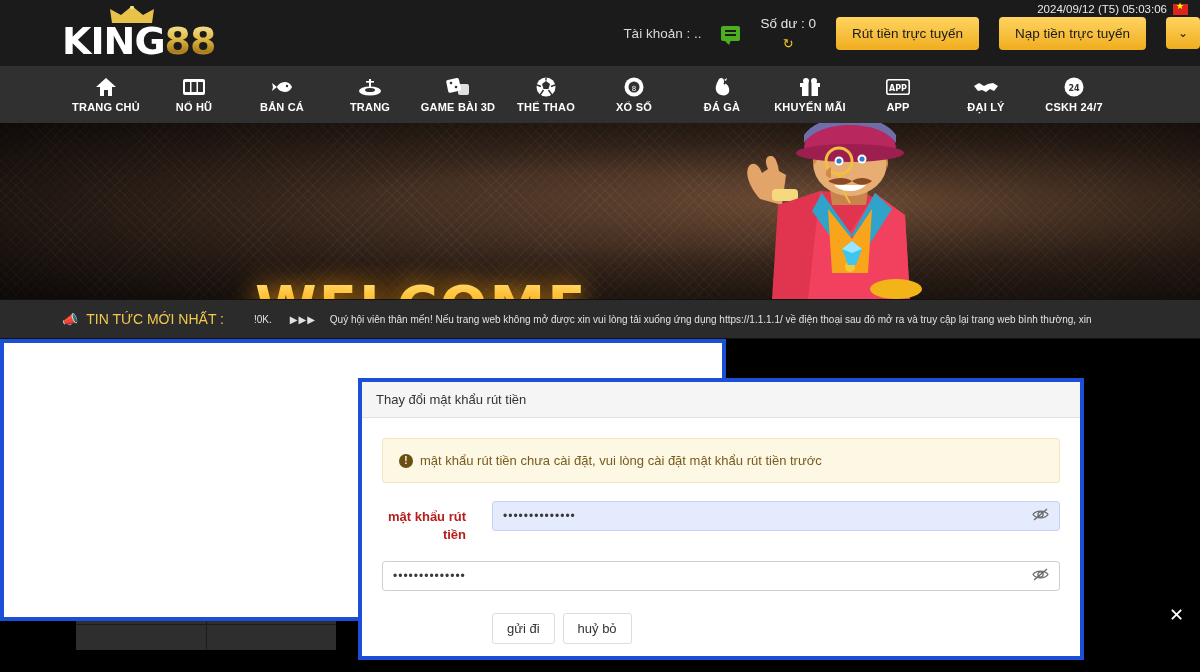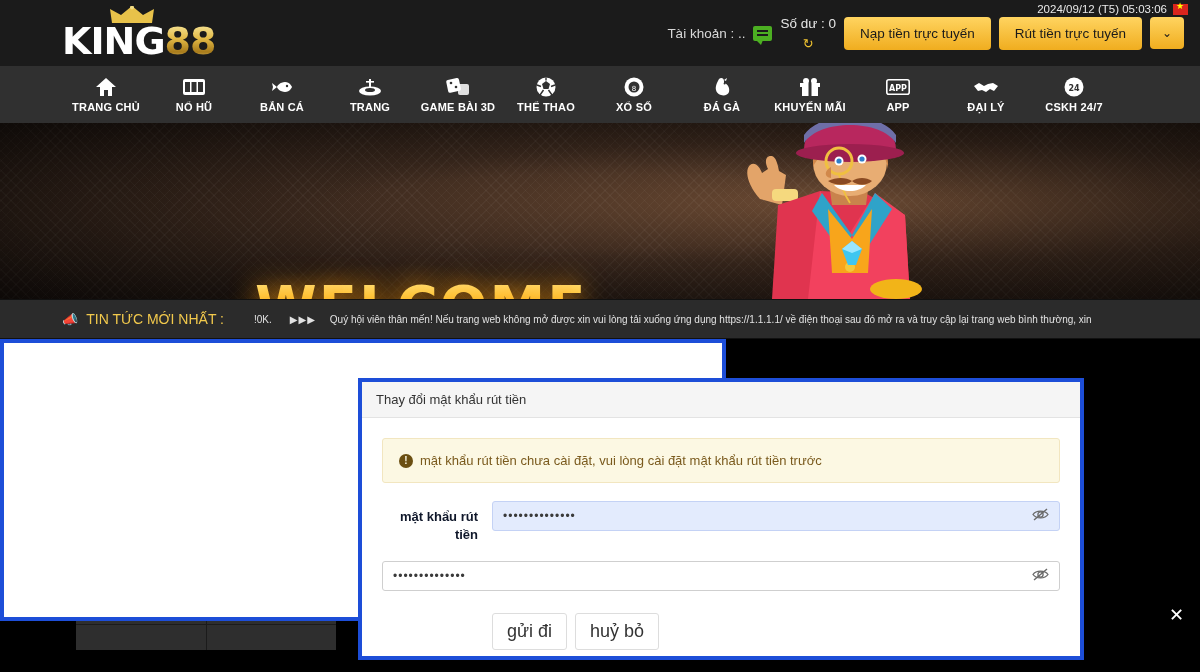--- a/index.html
+++ b/index.html
@@ -23,21 +23,21 @@
     font-size: 38px; font-weight: bold; letter-spacing: -1px;
     font-family: "DejaVu Sans", sans-serif;
   }
   .logo-king { color: #ffffff; }
   .logo-88 {
     background: linear-gradient(180deg,#fdf3b4 0%,#e2b945 45%,#a87b1b 75%,#f5e08a 100%);
     -webkit-background-clip: text; background-clip: text; color: transparent;
   }
   .hdr-right {
     position: absolute; right: 0; top: 0; height: 66px;
-    display: flex; align-items: center; gap: 8px; padding-right: 16px;
+    display: flex; align-items: center; gap: 20px; padding-right: 0;
   }
   .acct-label { color: #d8d8d8; font-size: 13.5px; white-space: nowrap; }
   .msg-icon {
     width: 19px; height: 15px; background: #4caf22; border-radius: 2px;
     position: relative; display:inline-block;
   }
   .msg-icon:after {
     content:""; position:absolute; left:3px; bottom:-4px;
     border-left:5px solid transparent; border-right:2px solid transparent;
     border-top:5px solid #4caf22;
@@ -168,34 +168,34 @@
     border-radius:3px; padding:14px 16px; color:#7a5a1d; font-size:13px;
     display:flex; align-items:center; gap:7px;
   }
   .alert .bang {
     width:14px; height:14px; border-radius:50%; background:#6b4f12; color:#fcf8e3;
     font-size:10px; font-weight:bold; display:flex; align-items:center; justify-content:center;
     flex:0 0 14px;
   }
   .frow { display:flex; align-items:flex-start; margin-top:18px; padding:0 20px; }
   .frow .flabel {
-    width:110px; text-align:right; padding-right:14px; padding-top:7px;
-    font-size:13px; font-weight:bold; color:#0f172a; line-height:1.35;
+    width:110px; text-align:right; padding-right:26px; padding-top:7px;
+    font-size:13px; font-weight:bold; color:#b91c1c; line-height:1.35;
   }
   .finput {
     flex:1; height:30px; border:1px solid #cfcfcf; border-radius:3px;
     display:flex; align-items:center; padding:0 10px; position:relative;
     font-size:12px; color:#3a3a3a; letter-spacing:1px;
   }
   .finput.autofill { background:#e3ebfd; border-color:#c4d2f5; }
   .eye { position:absolute; right:10px; top:50%; transform:translateY(-50%); color:#6a6a6a; }
   .fbtns { display:flex; gap:8px; padding:22px 0 0 130px; }
   .btn-plain {
     background:#fff; border:1px solid #ddd; border-radius:3px;
-    padding:7px 14px; font-size:18px; color:#333; cursor:pointer;
+    padding:7px 14px; font-size:13px; color:#333; cursor:pointer;
     font-family:"Liberation Sans", sans-serif;
   }
   .close-x {
     position:absolute; right:16px; top:606px; color:#fff; font-size:18px;
     cursor:pointer; line-height:1;
   }
 </style>
 </head>
 <body>
 
@@ -219,22 +219,22 @@
 
     <div class="hdr-right">
       <span class="acct-label">Tài khoản : ..</span>
       <span class="msg-icon">
           <em></em>
         </span>
       <span class="balance">
         <span>Số dư : 0</span>
         <span class="refresh-ic">↻</span>
       </span>
+      <button class="btn-gold">Rút tiền trực tuyến</button>
       <button class="btn-gold">Nạp tiền trực tuyến</button>
-      <button class="btn-gold">Rút tiền trực tuyến</button>
       <button class="btn-gold caret">⌄</button>
     </div>
   </div>
 
   <div class="nav">
 
     <div class="nav-item">
       <span class="nav-ic">
           <svg width="20" height="18" viewBox="0 0 20 18">
             <path d="M10 0 L20 9 H16 V18 H12 V12 H8 V18 H4 V9 H0 Z"></path>

